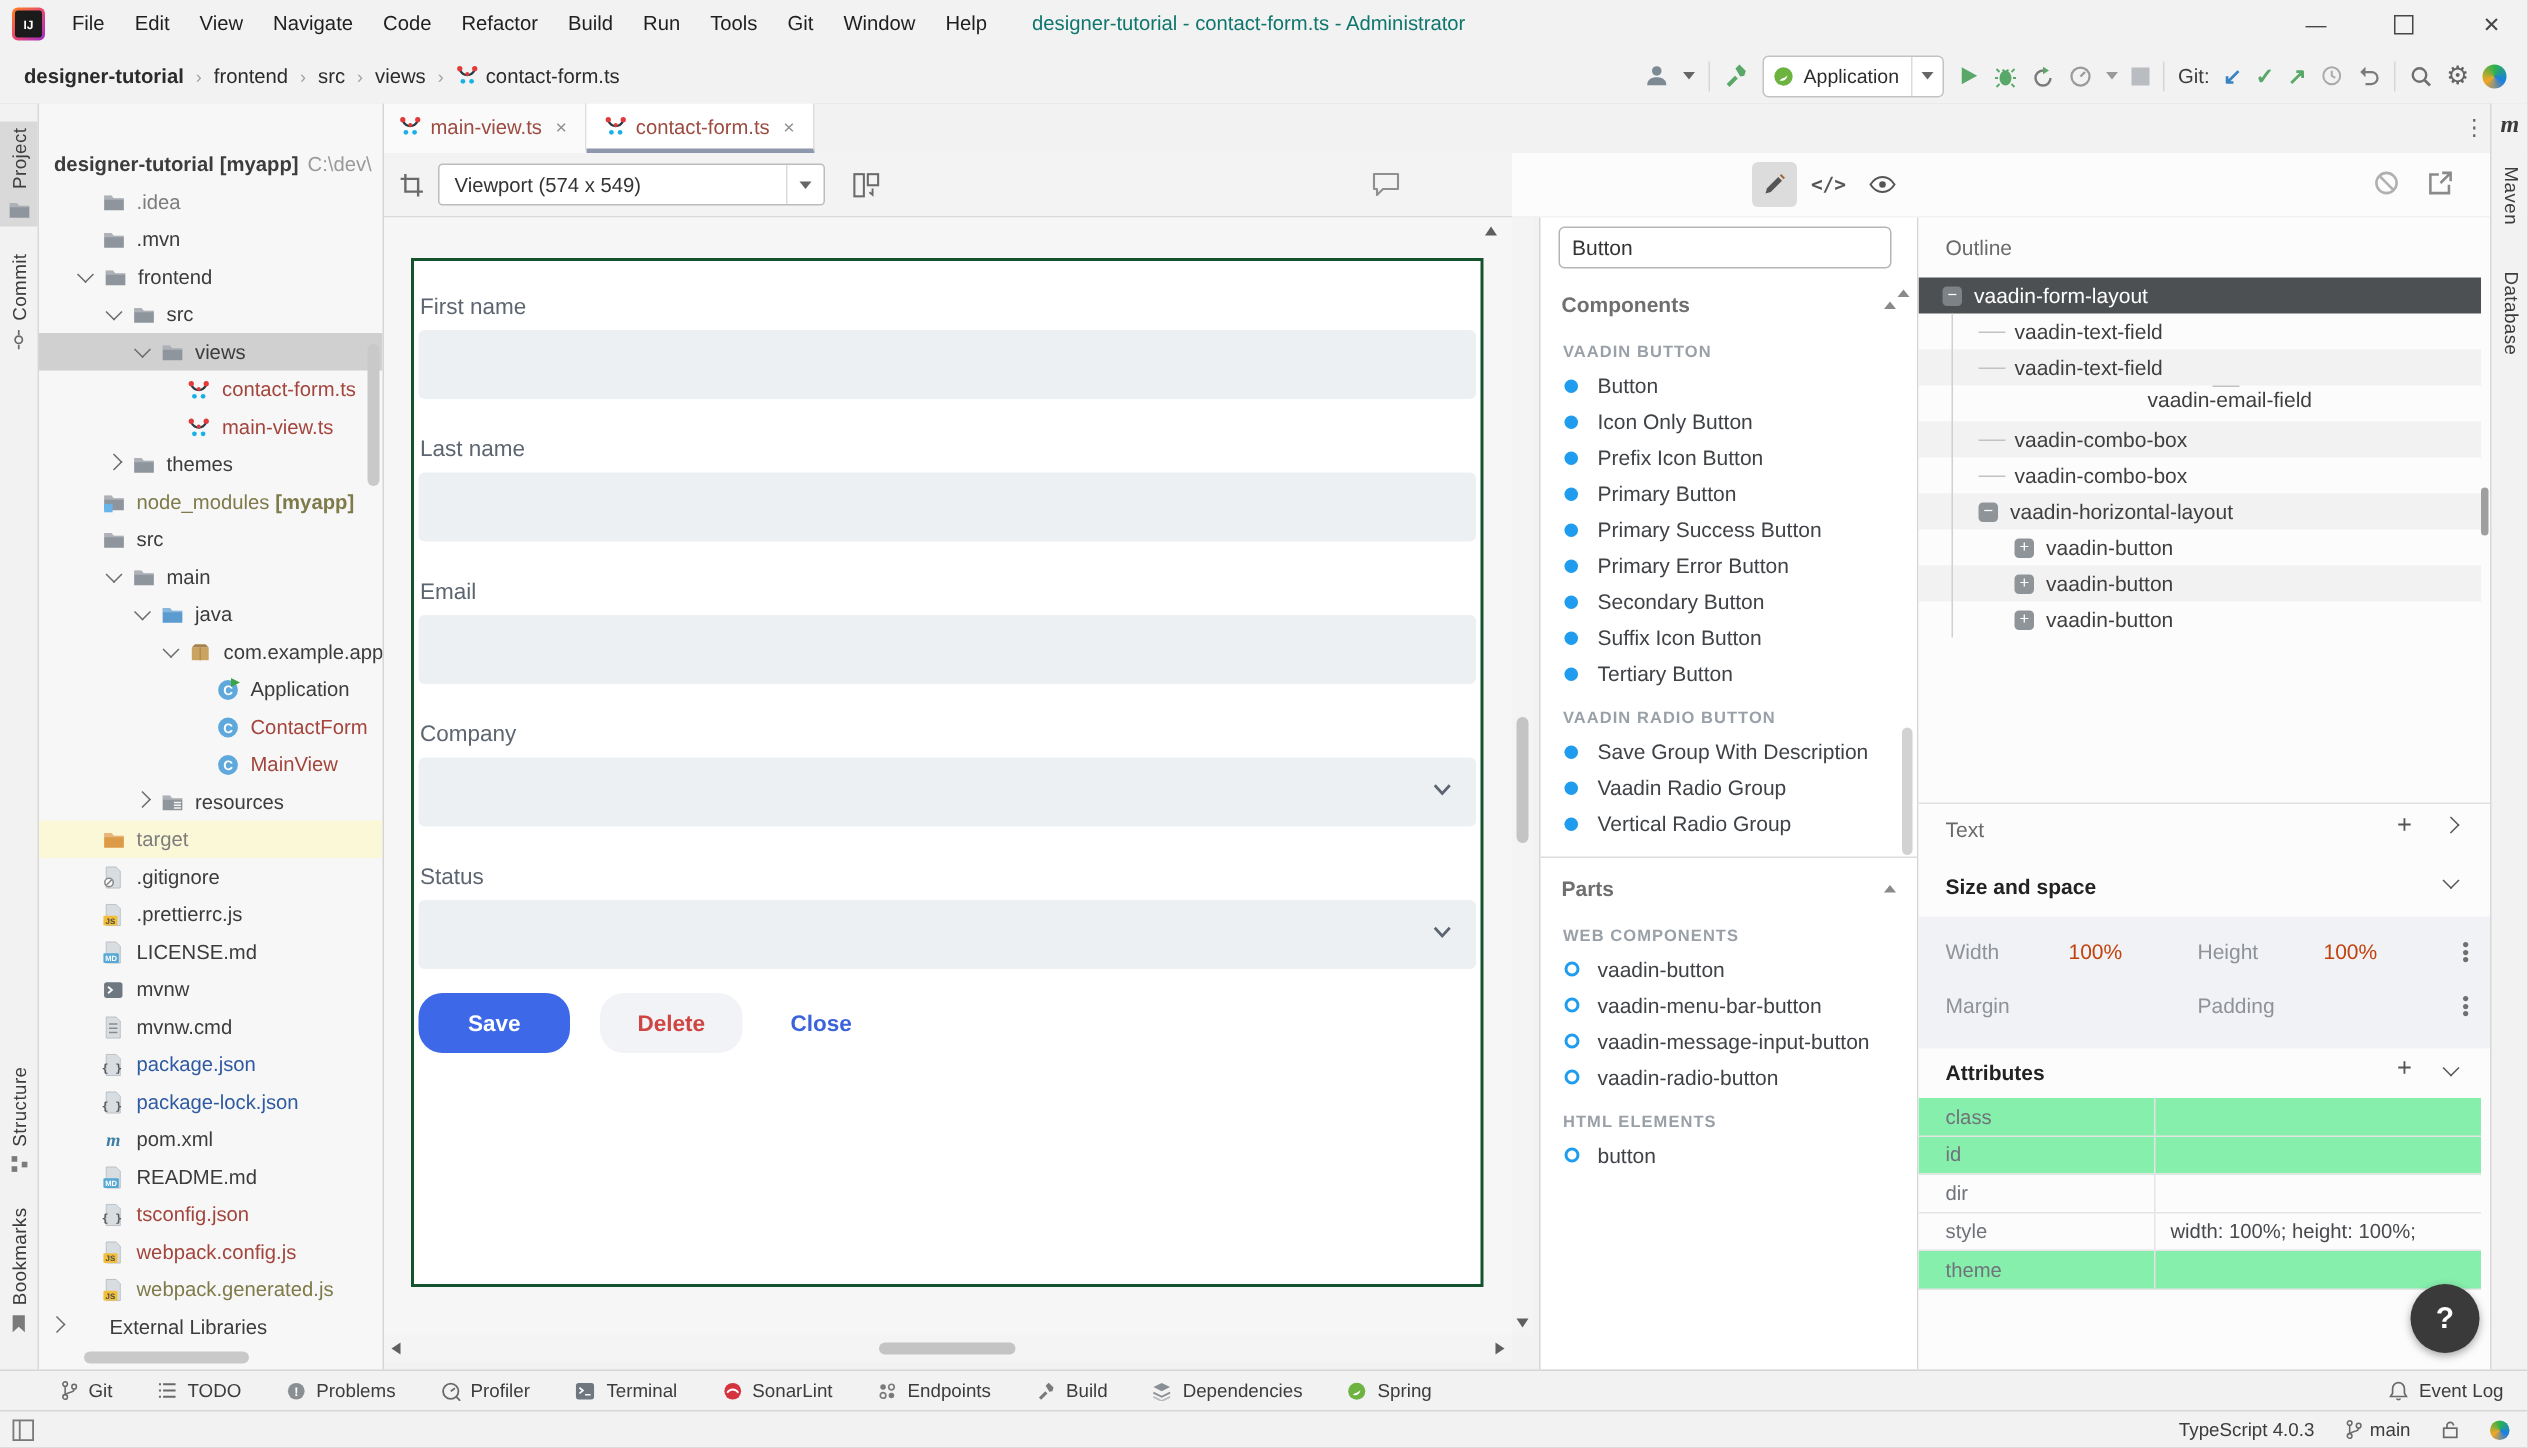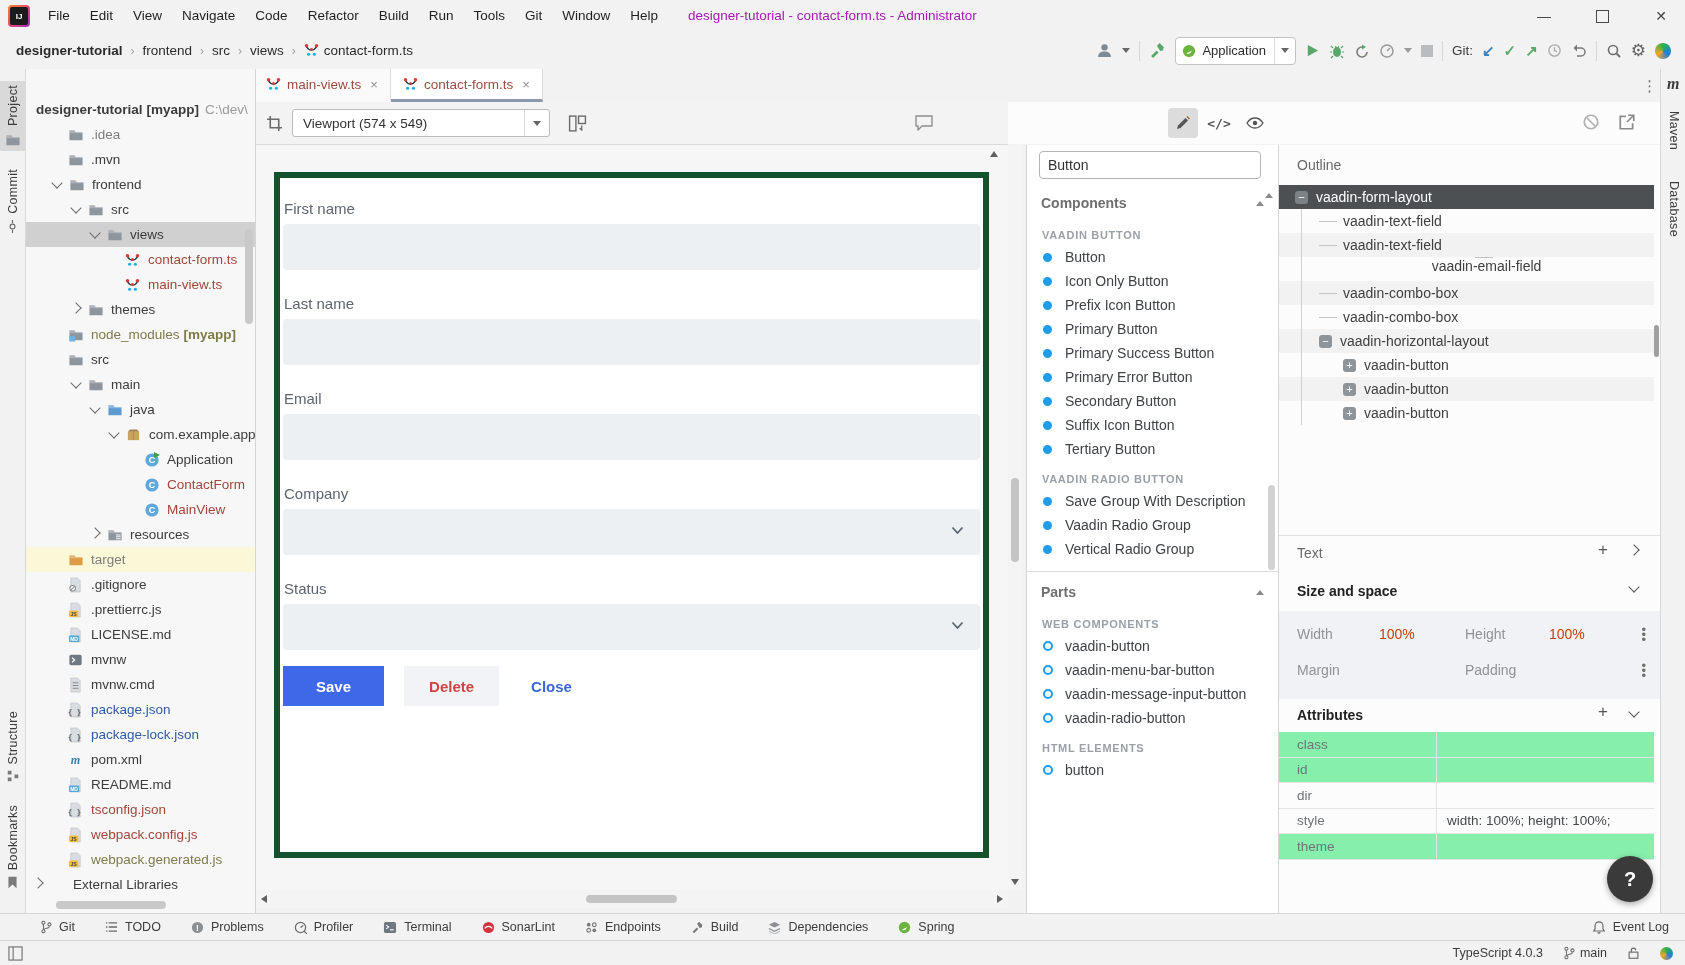--- a/index.html
+++ b/index.html
@@ -9,21 +9,21 @@
   .abs{position:absolute;}
   svg{display:block;}
   
   #titlebar{left:0;top:0;width:1685px;height:32px;background:#f2f2f2;}
   #logo{left:8px;top:5px;width:22px;height:22px;border-radius:4px;
         background:linear-gradient(135deg,#fc801d,#e4447b 55%,#9f2ec9);}
   #logo .in{position:absolute;left:2px;top:2px;right:2px;bottom:2px;background:#1b1b1b;border-radius:2px;
         color:#fff;font-size:8px;font-weight:bold;display:flex;align-items:center;justify-content:center;}
   #menus{left:38px;top:0;height:32px;display:flex;align-items:center;}
   .menu-item{padding:0 10px;font-size:13.5px;color:#1f1f1f;line-height:32px;cursor:default;}
-  #wintitle{left:688px;top:0;line-height:32px;font-size:13.5px;color:#a21caf;}
+  #wintitle{left:688px;top:0;line-height:32px;font-size:13.5px;color:#0f766e;}
   #wincontrols{right:16px;top:0;height:32px;display:flex;gap:44px;align-items:center;color:#474747;}
   .winbtn{font-size:14px;width:16px;text-align:center;}
   .winbox{width:11px;height:11px;border:1.3px solid #474747;}
   
   #toolbar{left:0;top:32px;width:1685px;height:37px;border-bottom:1px solid #d4d4d4;background:#f2f2f2;}
   #breadcrumbs{left:16px;top:0;height:37px;display:flex;align-items:center;gap:8px;font-size:13.5px;color:#2b2b2b;}
   .crumb-sep{color:#a0a0a0;font-size:12px;}
   #tb-right{right:14px;top:0;height:37px;display:flex;align-items:center;gap:9px;}
   .vsep{width:1px;height:20px;background:#d6d6d6;}
   .tbi{display:flex;align-items:center;justify-content:center;}
@@ -71,27 +71,27 @@
   #dtbar .bg-r{position:absolute;left:752px;top:0;right:0;height:42px;background:#fcfcfc;}
   #viewport-combo{left:36px;top:7px;width:258px;height:28px;background:#fff;border:1px solid #bcbcbc;border-radius:3px;
       display:flex;align-items:center;box-sizing:border-box;}
   #viewport-combo .lbl{flex:1;padding-left:10px;font-size:13.5px;color:#333;}
   #viewport-combo .arr{width:24px;height:100%;border-left:1px solid #dcdcdc;display:flex;align-items:center;justify-content:center;}
   .mode-btn{width:30px;height:30px;border-radius:4px;display:flex;align-items:center;justify-content:center;}
   .mode-btn.on{background:#dcdcdc;}
   .codetxt{font-size:13px;font-weight:bold;color:#555;font-family:"DejaVu Sans Mono",monospace;}
   
   #canvas{left:256px;top:145px;width:752px;height:745px;background:#f6f6f6;}
-  #form-panel{left:18px;top:27px;width:715px;height:686px;background:#fff;border:6px solid #14532d;box-sizing:border-box;overflow:hidden;}
+  #form-panel{left:18px;top:27px;width:715px;height:686px;background:#fff;border:2px solid #14532d;box-sizing:border-box;overflow:hidden;}
   .flabel{margin:25px 4px 7px 4px;font-size:15px;color:#5d6570;}
   .flabel.first{margin-top:22px;}
   .ffield{height:46px;background:#edf0f3;border-radius:4px;margin:0 3px;position:relative;}
   .combo-chev{position:absolute;right:16px;top:17px;}
   .btnrow{margin:16px 3px 0;display:flex;align-items:center;height:40px;}
-  .vbtn{height:40px;border:none;border-radius:0;font-size:15px;font-weight:bold;display:flex;align-items:center;font-family:inherit;}
+  .vbtn{height:40px;border:none;border-radius:16px;font-size:15px;font-weight:bold;display:flex;align-items:center;font-family:inherit;}
   .vbtn.primary{background:#3d68e8;color:#fff;padding:0 33px;}
   .vbtn.error{background:#f1f3f7;color:#cf4541;padding:0 25px;margin-left:20px;}
   .vbtn.tertiary{background:transparent;color:#3d63db;padding:0 10px;margin-left:22px;}
   
   #vscroll{left:1008px;top:145px;width:14px;height:745px;background:#f4f4f4;}
   #hscroll{left:256px;top:890px;width:752px;height:18px;background:#f4f4f4;}
   .tri{width:0;height:0;position:absolute;}
   
   #palette{left:1026px;top:145px;width:253px;height:768px;background:#fff;border-left:1px solid #d5d5d5;
            border-right:1px solid #d5d5d5;box-sizing:border-box;overflow:hidden;}

